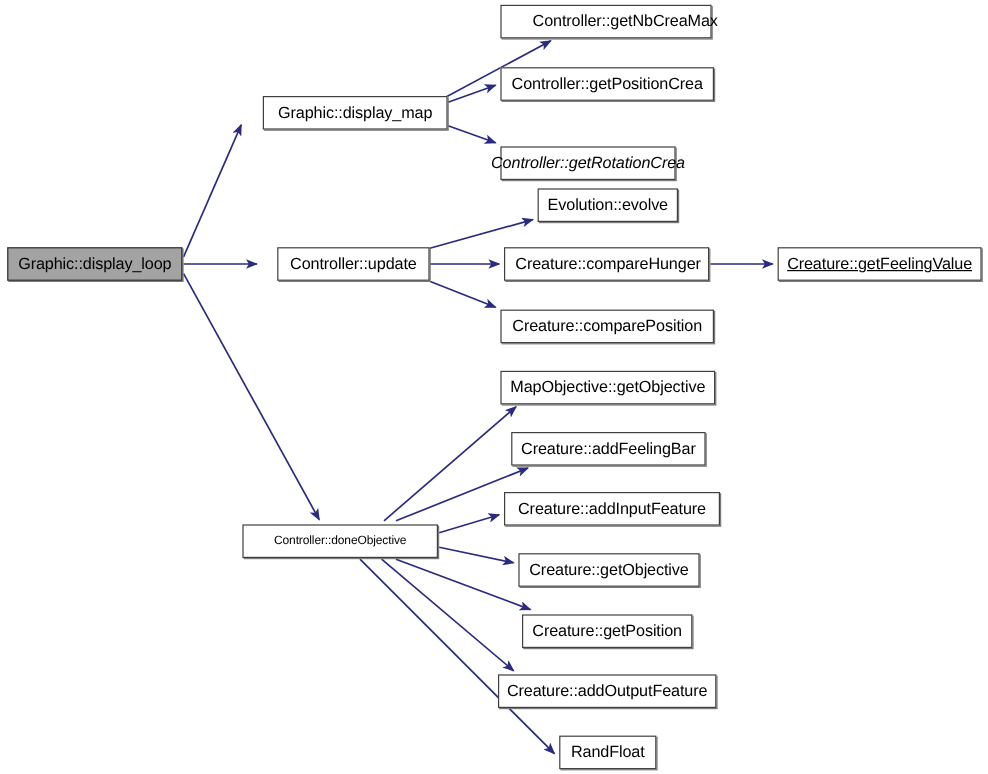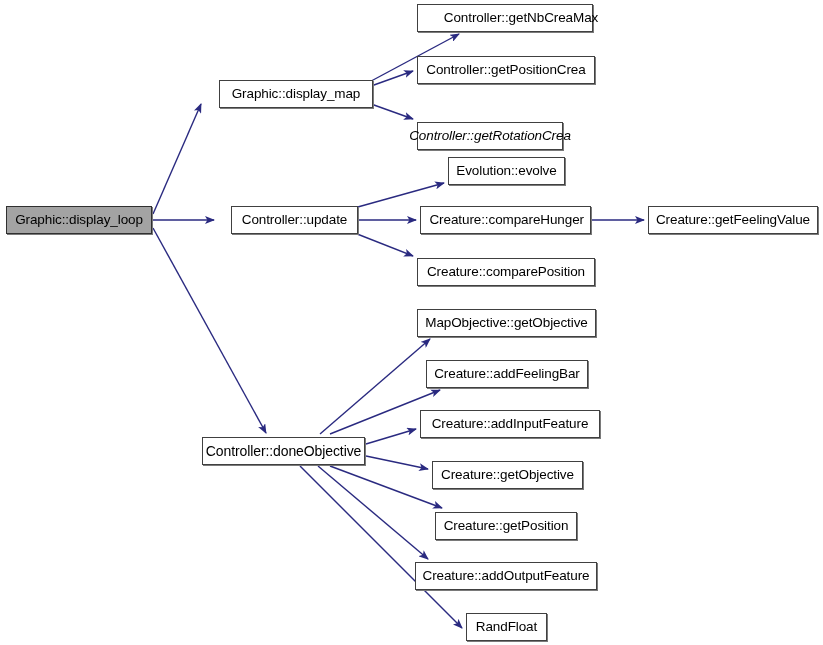--- a/index.html
+++ b/index.html
@@ -84,41 +84,41 @@
       <div class="gnode root" style="left: 6px; top: 206px; width: 146px; height: 28px;">
         <span class="glabel">Graphic::display_loop</span>
       </div>
       <div class="gnode" style="left: 205px; top: 80px; width: 154px; height: 28px; margin-left: 14px;">
         <span class="glabel">Graphic::display_map</span>
       </div>
       <div class="gnode" style="left: 219px; top: 206px; width: 127px; height: 28px; margin-left: 12px;">
         <span class="glabel">Controller::update</span>
       </div>
       <div class="gnode" style="left: 202px; top: 437px; width: 163px; height: 28px;">
-        <span class="glabel" style="font-size: 14px;">Controller::doneObjective</span>
+        <span class="glabel" style="font-size: 10px;">Controller::doneObjective</span>
       </div>
       <div class="gnode" style="left: 417px; top: 4px; width: 176px; height: 28px; padding-left: 32px;">
         <span class="glabel">Controller::getNbCreaMax</span>
       </div>
       <div class="gnode" style="left: 417px; top: 56px; width: 178px; height: 28px;">
         <span class="glabel">Controller::getPositionCrea</span>
       </div>
       <div class="gnode" style="left: 417px; top: 122px; width: 146px; height: 28px; font-style: italic;">
         <span class="glabel">Controller::getRotationCrea</span>
       </div>
       <div class="gnode" style="left: 448px; top: 157px; width: 117px; height: 28px;">
         <span class="glabel">Evolution::evolve</span>
       </div>
       <div class="gnode" style="left: 420px; top: 206px; width: 171px; height: 28px; justify-content: flex-end;">
         <span class="glabel">Creature::compareHunger</span>
       </div>
       <div class="gnode" style="left: 417px; top: 258px; width: 178px; height: 28px;">
         <span class="glabel">Creature::comparePosition</span>
       </div>
-      <div class="gnode" style="left: 648px; top: 206px; width: 170px; height: 28px;">
+      <div class="gnode" style="left: 648px; top: 206px; width: 170px; height: 28px; text-decoration: underline;">
         <span class="glabel">Creature::getFeelingValue</span>
       </div>
       <div class="gnode" style="left: 417px; top: 309px; width: 179px; height: 28px;">
         <span class="glabel">MapObjective::getObjective</span>
       </div>
       <div class="gnode" style="left: 426px; top: 360px; width: 162px; height: 28px; justify-content: center;">
         <span class="glabel">Creature::addFeelingBar</span>
       </div>
       <div class="gnode" style="left: 420px; top: 410px; width: 180px; height: 28px;">
         <span class="glabel">Creature::addInputFeature</span>

